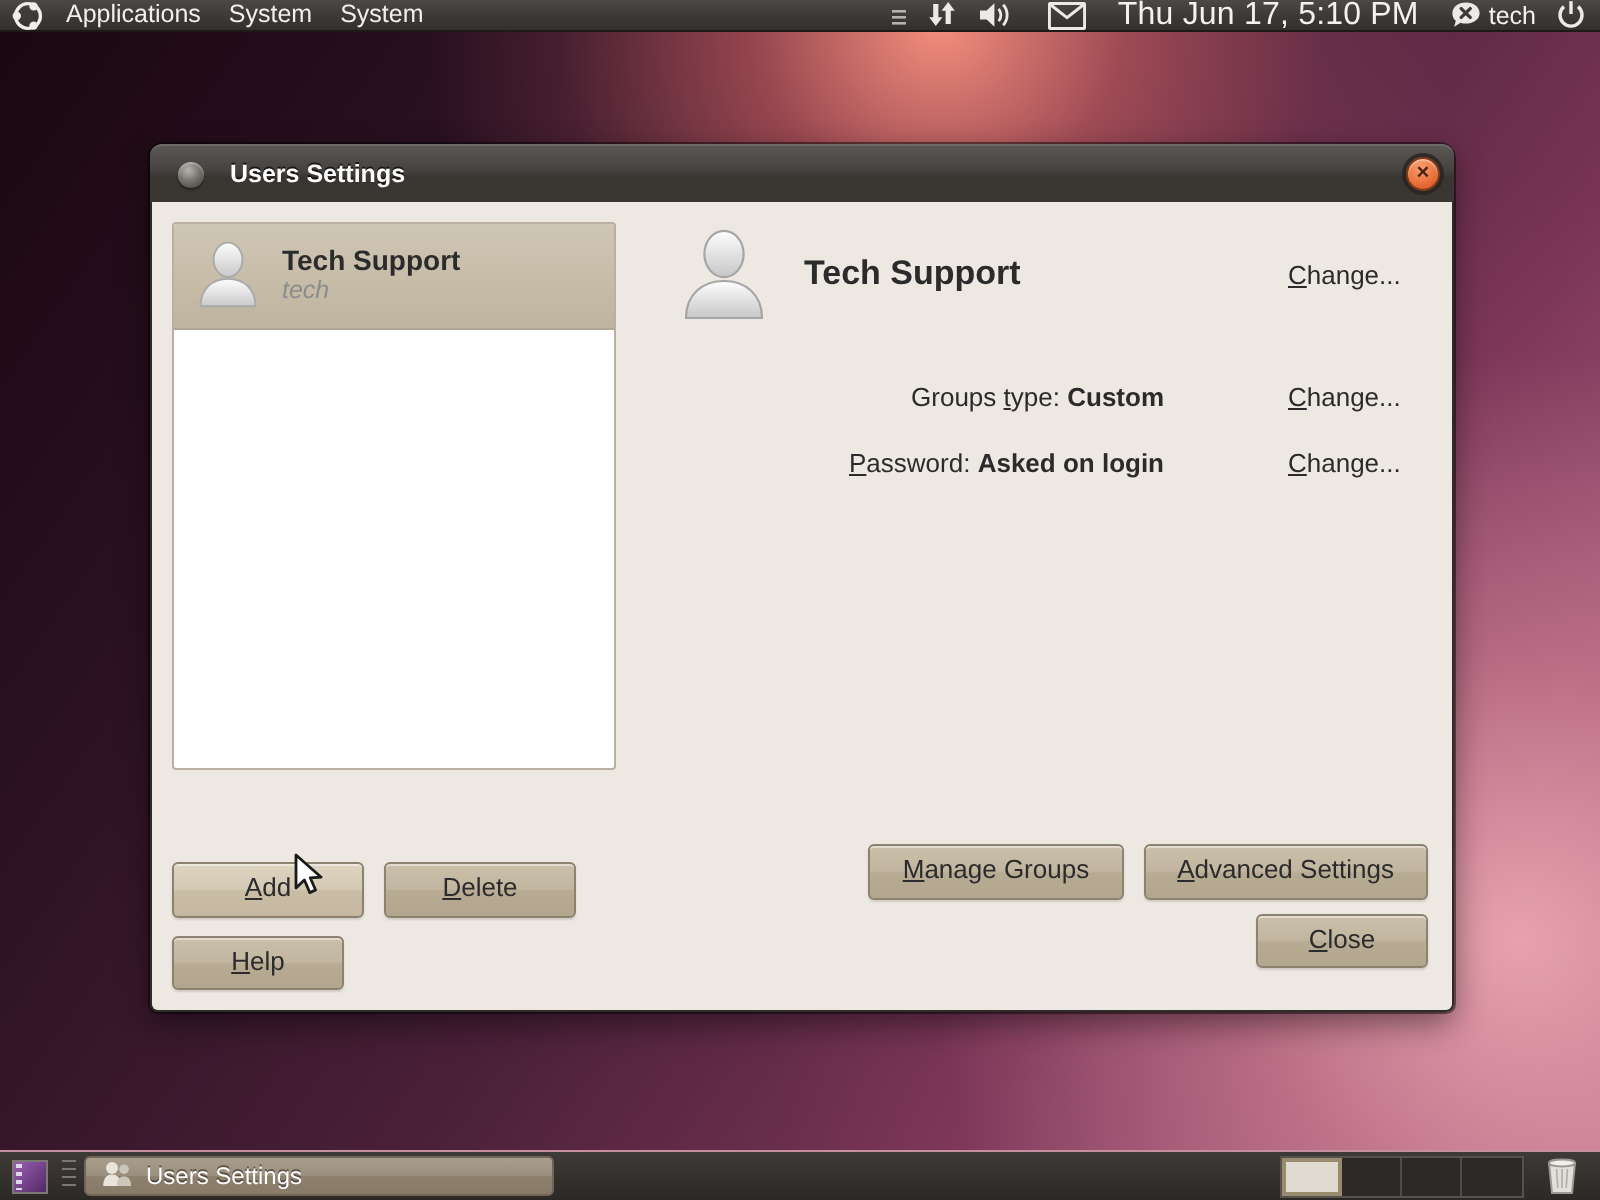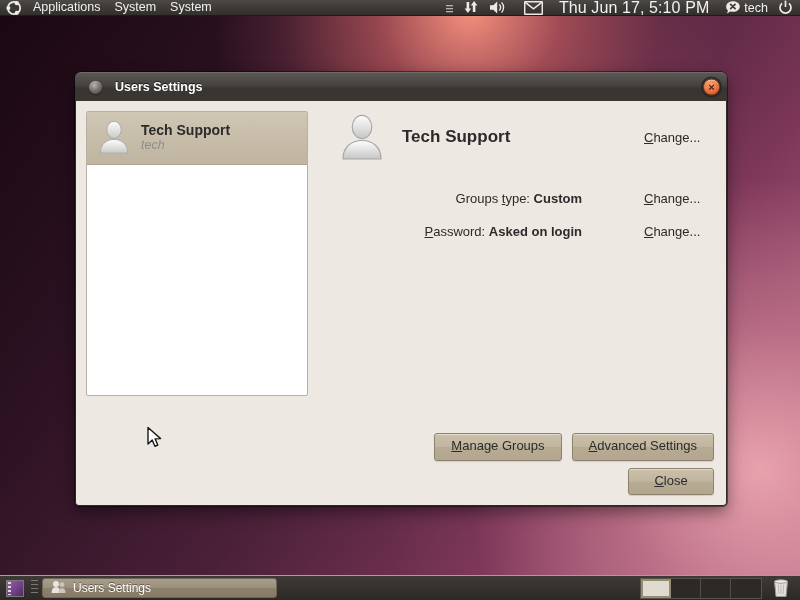--- a/index.html
+++ b/index.html
@@ -321,20 +321,27 @@
           <div class="detail-row">
             <span class="detail-label"><span></span><span class="mn">P</span><span>assword:</span>&nbsp;<span class="detail-value">Asked on login</span></span>
             <button class="change-link"><span class="mn">C</span><span>hange...</span></button>
           </div>
 
         </div>
       </div>
 
       <div id="bottom-row">
         <div id="bottom-left">
+          <div id="left-buttons">
+            <button class="btn wide hover"><span class="mn">A</span><span>dd</span></button>
+            <button class="btn wide"><span class="mn">D</span><span>elete</span></button>
+          </div>
+          <div id="help-row">
+            <button class="btn" style="min-width:86px;"><span class="mn">H</span><span>elp</span></button>
+          </div>
         </div>
 
         <div id="bottom-right">
           <div id="right-btn-row">
             <button class="btn"><span class="mn">M</span><span>anage Groups</span></button>
             <button class="btn"><span class="mn">A</span><span>dvanced Settings</span></button>
           </div>
           <div id="close-row">
             <button class="btn" style="min-width:86px;"><span class="mn">C</span><span>lose</span></button>
           </div>

